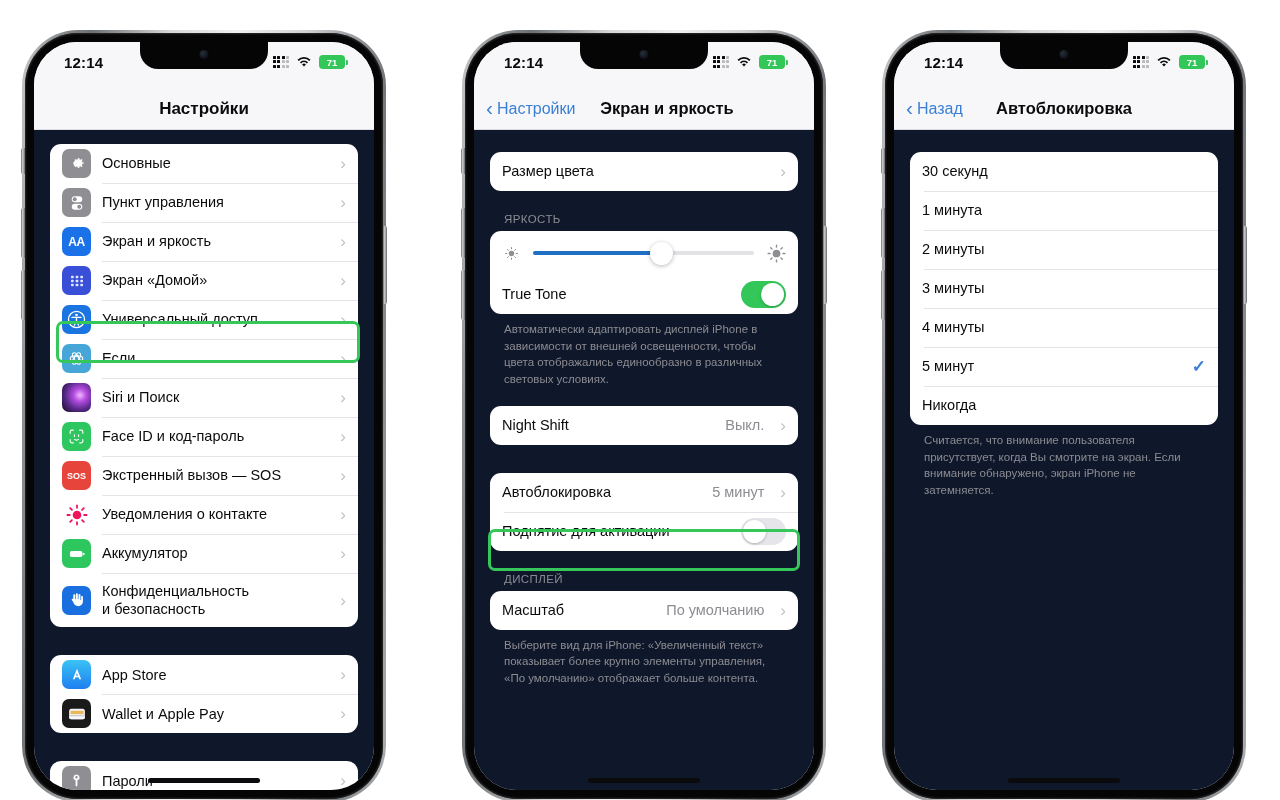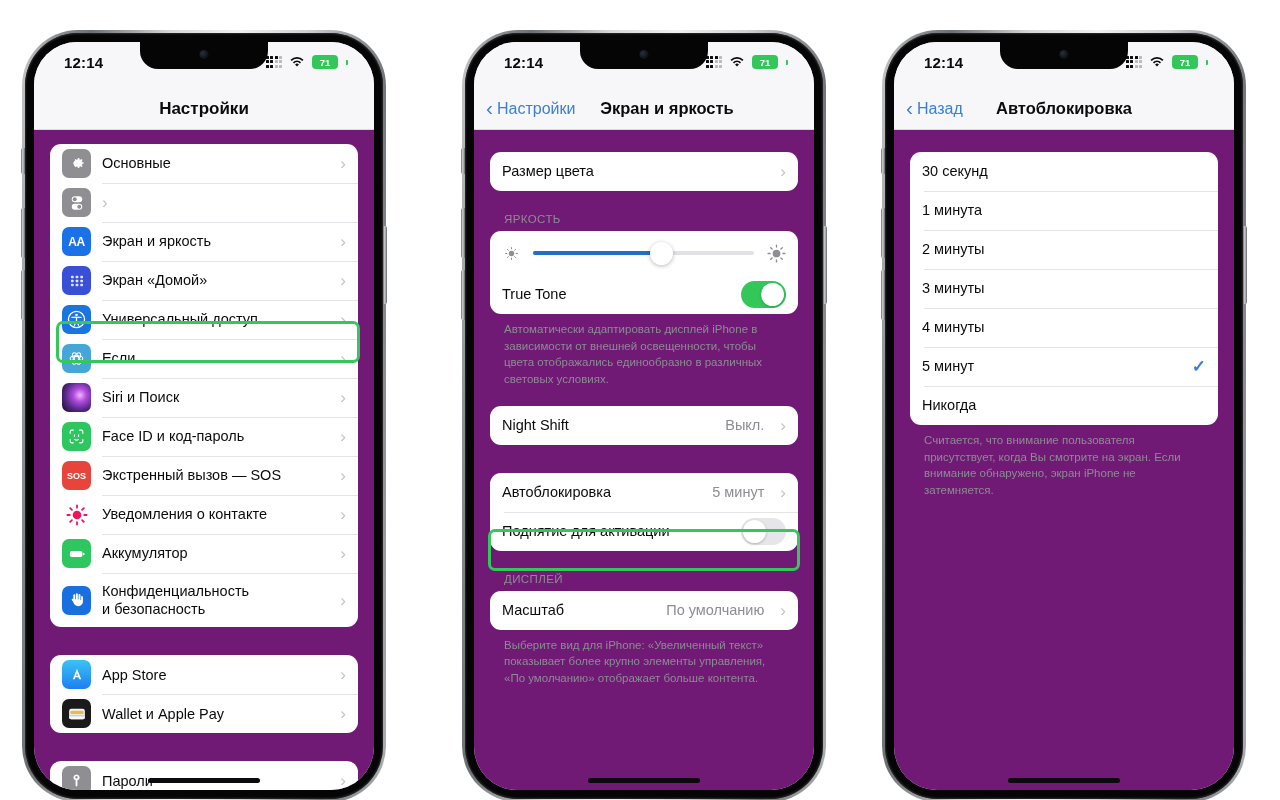--- a/index.html
+++ b/index.html
@@ -64,21 +64,21 @@
 
   
   .signal { display:flex; align-items:flex-end; gap:1.5px; height:11px; }
   .signal i { display:block; width:3px; background:#0b0b0d; border-radius:.5px; }
   .signal i.d { background:#b9bbbe; }
   .signal .c { display:flex; flex-direction:column; gap:1.5px; justify-content:flex-end; }
   .signal .c i { height:3px; }
 
   .wifi svg { display:block; }
   .battery {
-    display:flex; align-items:center; gap:8px;
+    display:flex; align-items:center; gap:1px;
   }
   .battery .body {
     width: 26px; height: 14px; border-radius: 4px;
     background: #33c75a;
     color: #fff; font-size: 9.5px; font-weight: 700;
     display:flex; align-items:center; justify-content:center;
     letter-spacing: -.1px;
   }
   .battery .nub { width:2px; height:5px; border-radius:0 1px 1px 0; background:#33c75a; }
 
@@ -100,21 +100,21 @@
     z-index: 2;
   }
   .nav-back .chev { font-size: 21px; line-height: 1; font-weight: 400; margin-top:-2px; }
   .nav-inline-title {
     position:absolute; left:0; right:0; text-align:center;
     font-size: 16.5px; font-weight: 700; color:#0b0b0d;
   }
   .nav-title-shift { padding-left: 46px; }
 
   
-  .content { position:absolute; top:88px; left:0; right:0; bottom:0; background:#701a75; overflow:hidden; }
+  .content { position:absolute; top:88px; left:0; right:0; bottom:0; background:#0f172a; overflow:hidden; }
 
   .group {
     margin: 0 16px; background: #fff; border-radius: 11px; overflow: hidden;
   }
   .gap-14 { height: 14px; }
   .gap-18 { height: 18px; }
   .gap-22 { height: 22px; }
   .gap-28 { height: 28px; }
 
   .row {
@@ -283,20 +283,21 @@
           </div>
           <div class="row">
             <span class="ico g-cc">
               <svg width="18" height="18" viewBox="0 0 24 24">
                   <rect x="5" y="3" width="14" height="8" rx="4" fill="#fff"></rect>
                   <circle cx="9" cy="7" r="2.6" fill="#8e8e93"></circle>
                   <rect x="5" y="13" width="14" height="8" rx="4" fill="#fff"></rect>
                   <circle cx="15" cy="17" r="2.6" fill="#8e8e93"></circle>
                 </svg>
             </span>
+            <span class="label">Пункт управления</span>
             <span class="chev">›</span>
           </div>
           <div class="row">
             <span class="ico g-aa">
                 <span>AA</span>
               </span>
             <span class="label">Экран и яркость</span>
             <span class="chev">›</span>
           </div>
           <div class="row">

